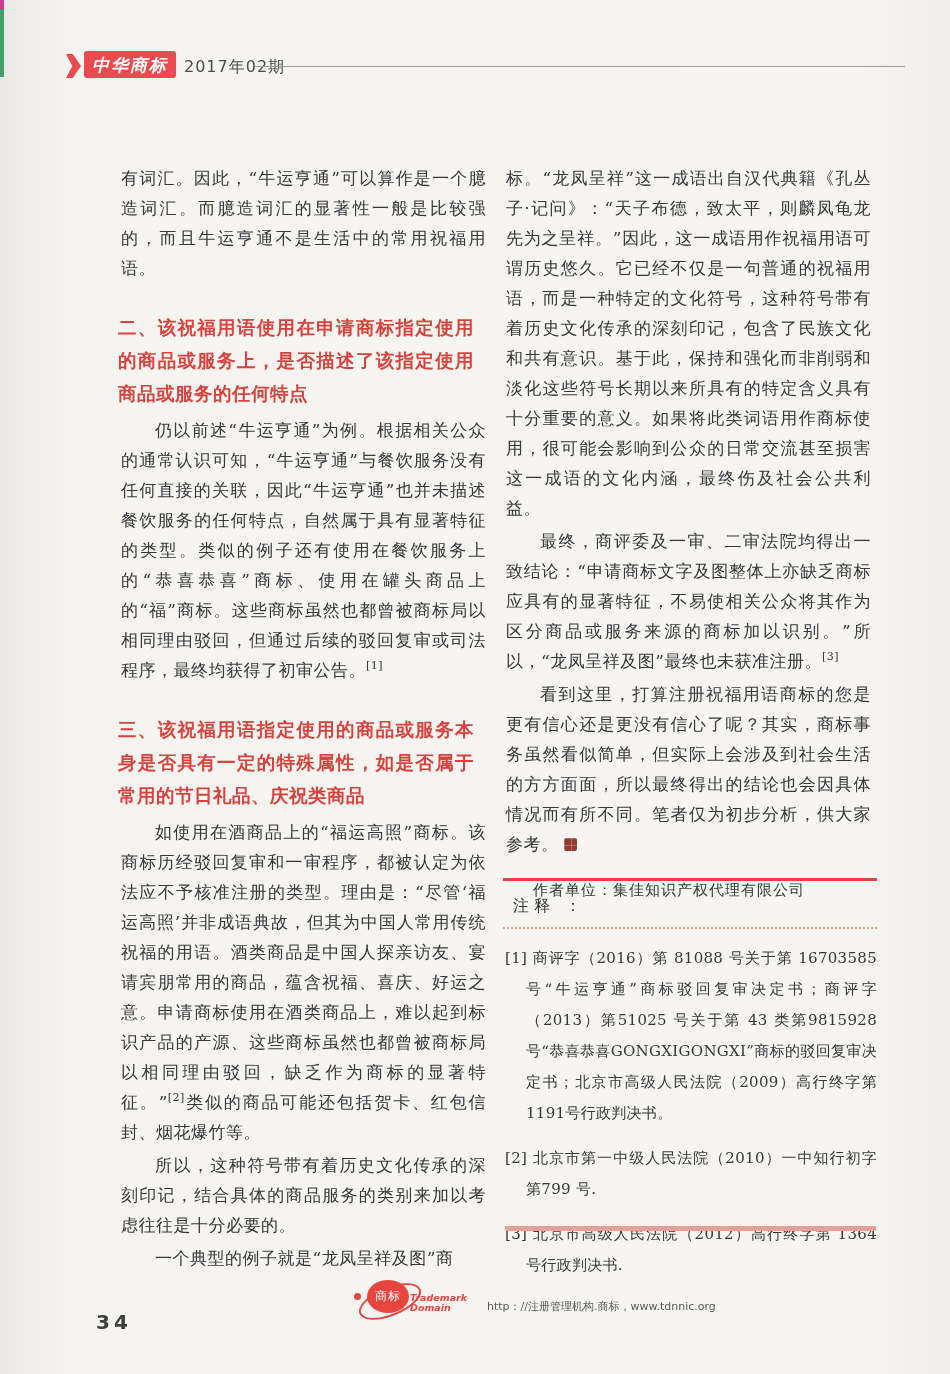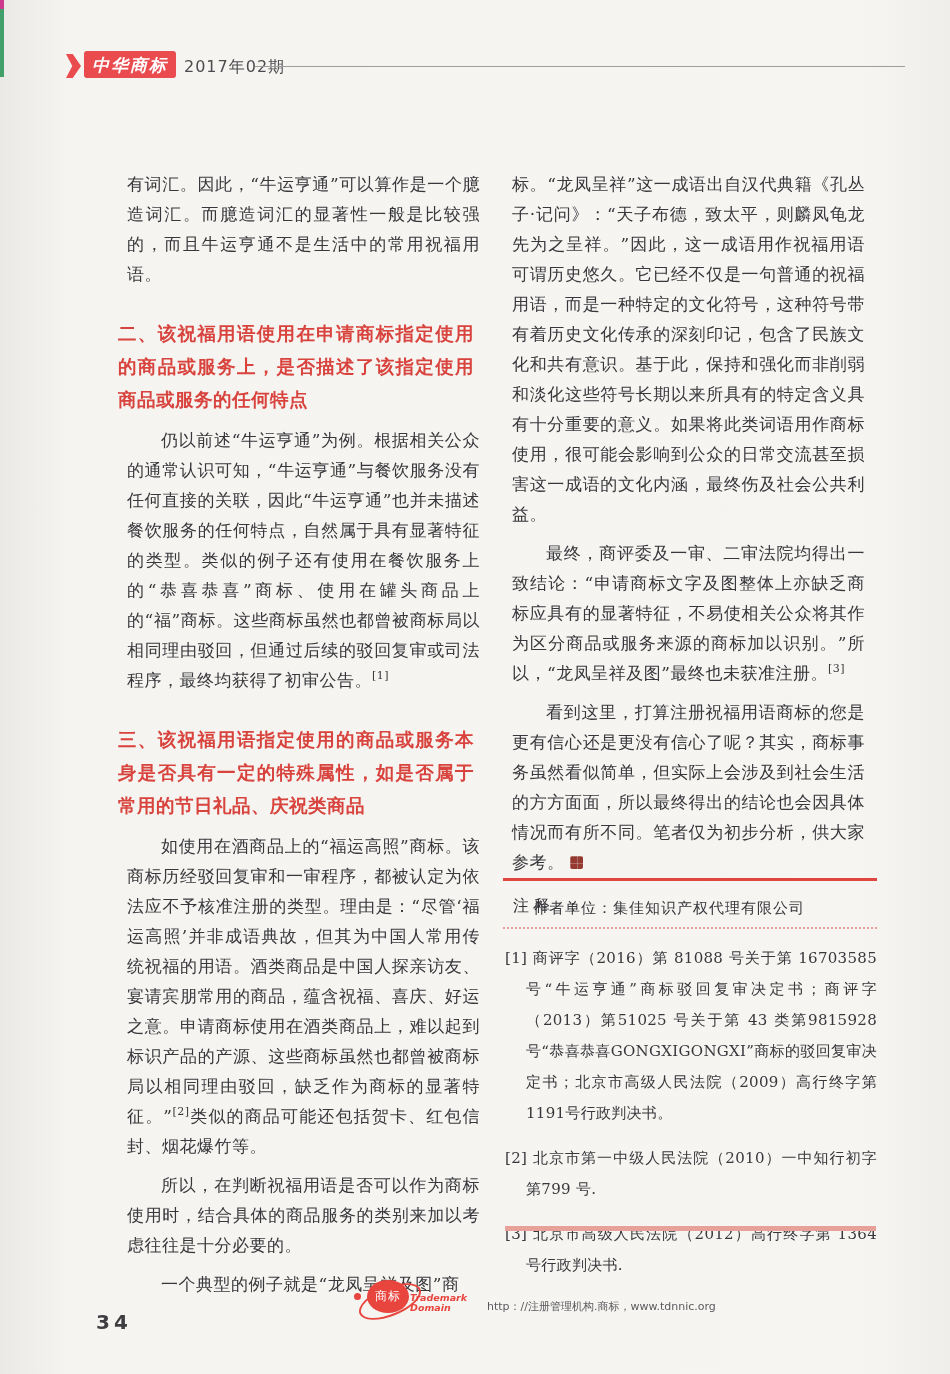--- a/index.html
+++ b/index.html
@@ -20,21 +20,21 @@
     line-height:29px; text-align:center; letter-spacing:2px; }
   .issue { position:absolute; left:184px; top:57px; font-size:16px; color:#4c4c50;
     letter-spacing:1px; font-family:"DejaVu Sans", sans-serif; }
   .header-rule { position:absolute; left:255px; top:66px; width:650px; height:1px; background:#9d9d9b; }
 
   
   .col { position:absolute; width:371px; font-size:17px; line-height:30px; color:#37373c;
     text-align:justify; letter-spacing:0.5px; }
   .col-left  { left:118px; top:160px; }
   .col-right { left:503px; top:160px; }
-  p.body { margin:9px; text-indent:2em; }
+  p.body { margin:3px; text-indent:2em; }
   p.body.noindent { text-indent:0; }
   h2.heading { margin:28px 15px 5px 0; font-size:18.5px; line-height:33px; color:#d8433e;
     font-weight:bold; text-align:justify; letter-spacing:0.5px; }
   sup.ref { font-size:11px; line-height:0; }
   .seal { display:inline-block; width:13px; height:13px; background:#943a30; margin-left:5px;
     border-radius:2px; vertical-align:-1px;
     background-image:linear-gradient(rgba(255,255,255,.25) 1px,transparent 1px),
                      linear-gradient(90deg,rgba(255,255,255,.25) 1px,transparent 1px);
     background-size:7px 7px; }
   p.author { margin:16px 0 0 0; font-size:15px; text-indent:2em; color:#37373c; letter-spacing:1px; }
@@ -78,21 +78,21 @@
   <span class="badge">中华商标</span>
   <span class="issue">2017年02期</span>
   <span class="header-rule"></span>
 
   <div class="col col-left">
     <p class="body noindent">有词汇。因此，“牛运亨通”可以算作是一个臆造词汇。而臆造词汇的显著性一般是比较强的，而且牛运亨通不是生活中的常用祝福用语。</p>
     <h2 class="heading">二、该祝福用语使用在申请商标指定使用的商品或服务上，是否描述了该指定使用商品或服务的任何特点</h2>
     <p class="body"><span>仍以前述“牛运亨通”为例。根据相关公众的通常认识可知，“牛运亨通”与餐饮服务没有任何直接的关联，因此“牛运亨通”也并未描述餐饮服务的任何特点，自然属于具有显著特征的类型。类似的例子还有使用在餐饮服务上的“恭喜恭喜”商标、使用在罐头商品上的“福”商标。这些商标虽然也都曾被商标局以相同理由驳回，但通过后续的驳回复审或司法程序，最终均获得了初审公告。</span><sup class="ref">[1]</sup></p>
     <h2 class="heading">三、该祝福用语指定使用的商品或服务本身是否具有一定的特殊属性，如是否属于常用的节日礼品、庆祝类商品</h2>
     <p class="body"><span>如使用在酒商品上的“福运高照”商标。该商标历经驳回复审和一审程序，都被认定为依法应不予核准注册的类型。理由是：“尽管‘福运高照’并非成语典故，但其为中国人常用传统祝福的用语。酒类商品是中国人探亲访友、宴请宾朋常用的商品，蕴含祝福、喜庆、好运之意。申请商标使用在酒类商品上，难以起到标识产品的产源、这些商标虽然也都曾被商标局以相同理由驳回，缺乏作为商标的显著特征。”</span><sup class="ref">[2]</sup><span>类似的商品可能还包括贺卡、红包信封、烟花爆竹等。</span></p>
-    <p class="body">所以，在判断祝福用语是否可以作为商标使用时，结合具体的商品服务的类别来加以考虑往往是十分必要的。</p>
+    <p class="body">所以，这种符号带有着历史文化传承的深刻印记，结合具体的商品服务的类别来加以考虑往往是十分必要的。</p>
     <p class="body">一个典型的例子就是“龙凤呈祥及图”商</p>
   </div>
 
   <div class="col col-right">
     <p class="body noindent">标。“龙凤呈祥”这一成语出自汉代典籍《孔丛子·记问》：“天子布德，致太平，则麟凤龟龙先为之呈祥。”因此，这一成语用作祝福用语可谓历史悠久。它已经不仅是一句普通的祝福用语，而是一种特定的文化符号，这种符号带有着历史文化传承的深刻印记，包含了民族文化和共有意识。基于此，保持和强化而非削弱和淡化这些符号长期以来所具有的特定含义具有十分重要的意义。如果将此类词语用作商标使用，很可能会影响到公众的日常交流甚至损害这一成语的文化内涵，最终伤及社会公共利益。</p>
     <p class="body"><span>最终，商评委及一审、二审法院均得出一致结论：“申请商标文字及图整体上亦缺乏商标应具有的显著特征，不易使相关公众将其作为区分商品或服务来源的商标加以识别。”所以，“龙凤呈祥及图”最终也未获准注册。</span><sup class="ref">[3]</sup></p>
     <p class="body"><span>看到这里，打算注册祝福用语商标的您是更有信心还是更没有信心了呢？其实，商标事务虽然看似简单，但实际上会涉及到社会生活的方方面面，所以最终得出的结论也会因具体情况而有所不同。笔者仅为初步分析，供大家参考。</span><span class="seal"></span></p>
     <p class="author">作者单位：集佳知识产权代理有限公司</p>
   </div>
 

